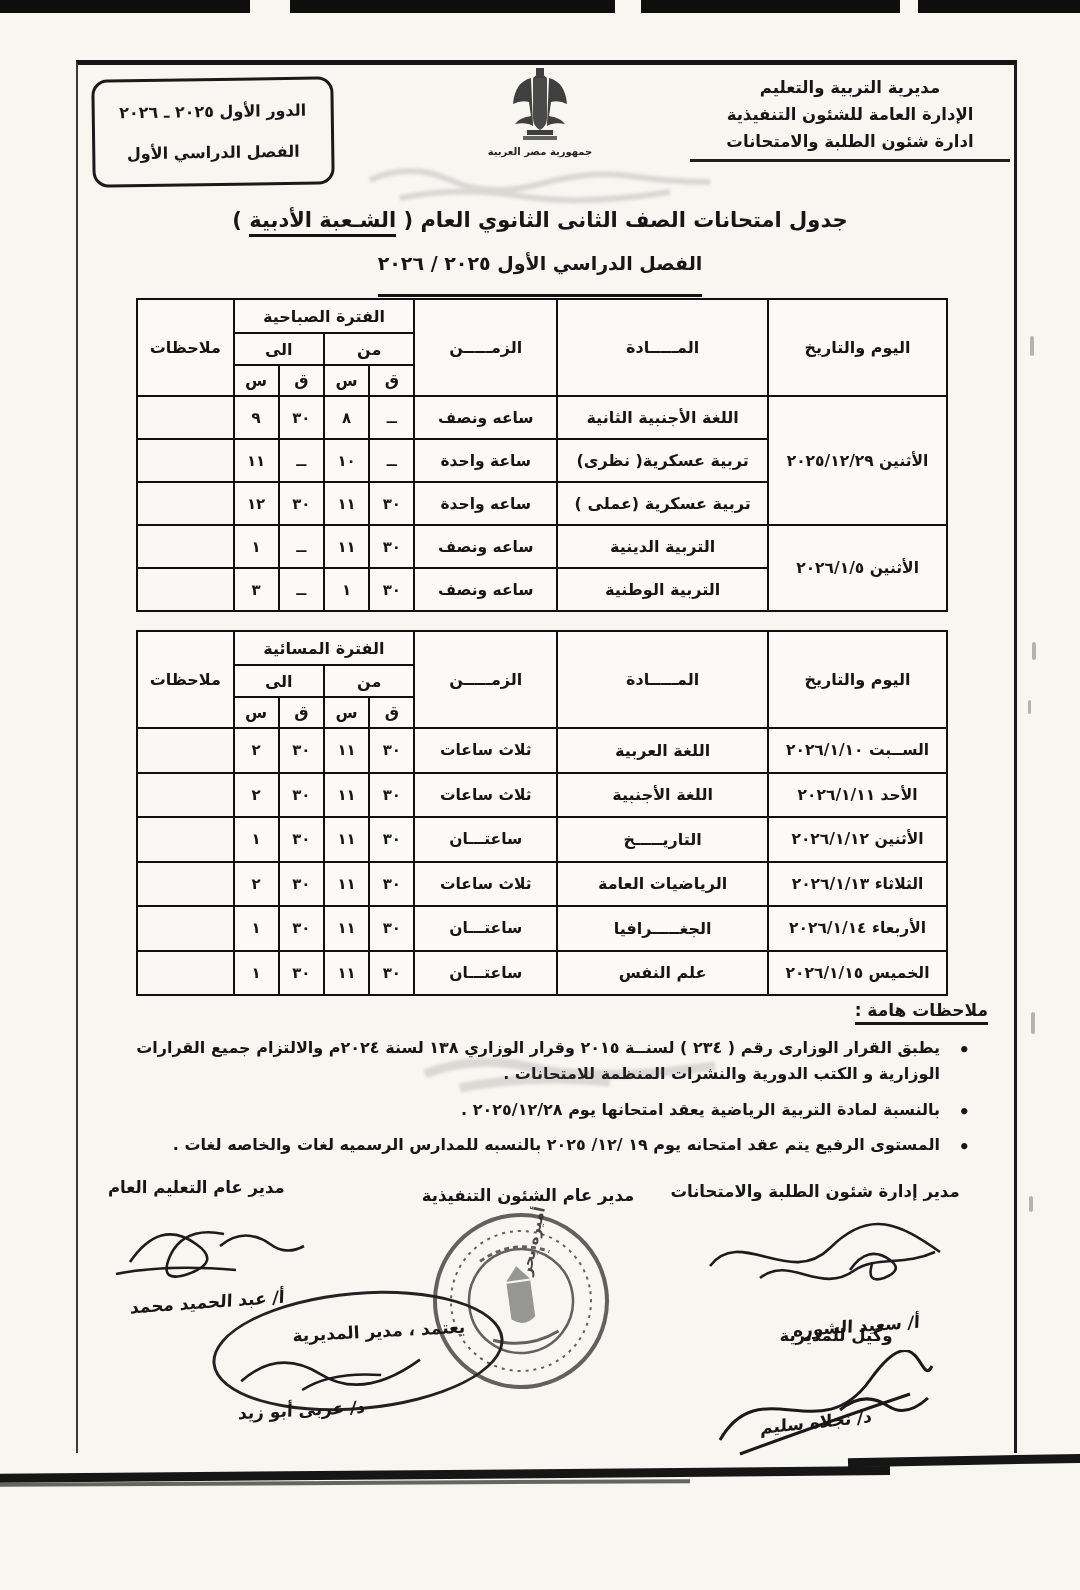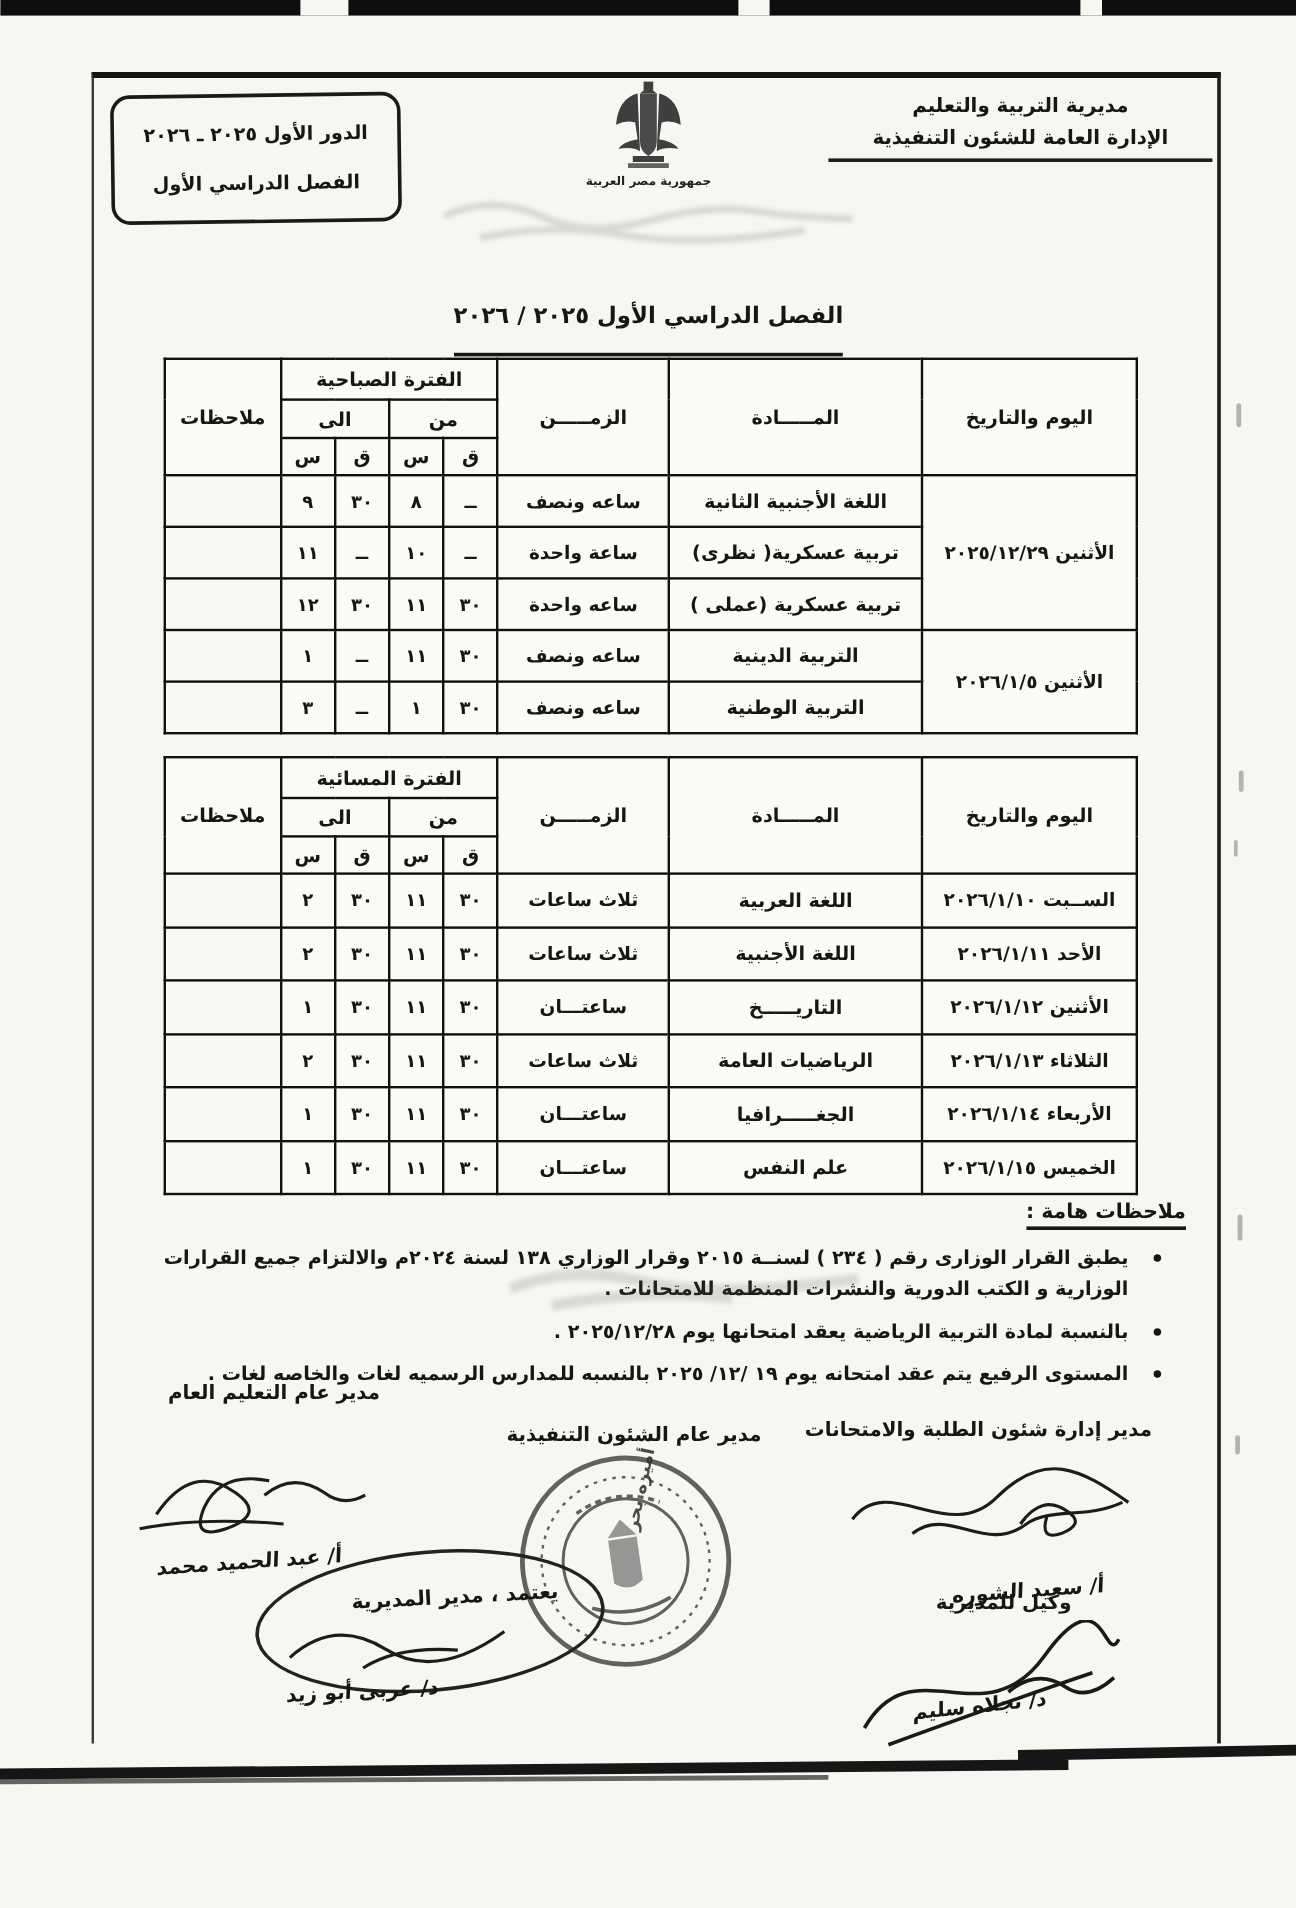--- a/index.html
+++ b/index.html
@@ -84,20 +84,21 @@
   <div class="frame"></div>
 
   <div class="corner-box">
     <div>الدور الأول ٢٠٢٥ ـ ٢٠٢٦</div>
     <div>الفصل الدراسي الأول</div>
   </div>
 
   <div class="hdr-right">
     <div>مديرية التربية والتعليم</div>
     <div>الإدارة العامة للشئون التنفيذية</div>
+    <div>ادارة شئون الطلبة والامتحانات</div>
   </div>
 
   <div class="emblem">
     <svg width="74" height="78" viewBox="0 0 74 78">
       <g fill="#3f3f3f">
         <rect x="33" y="2" width="8" height="7"></rect>
         <path d="M37 6 L30 12 L44 12 Z"></path>
         <path d="M28 12 Q12 16 10 38 Q18 34 26 36 L28 50 Q16 52 12 58 Q24 56 30 60 Z"></path>
         <path d="M46 12 Q62 16 64 38 Q56 34 48 36 L46 50 Q58 52 62 58 Q50 56 44 60 Z"></path>
         <path d="M30 12 h14 v40 q0 8 -7 12 q-7 -4 -7 -12 Z" fill="#4a4a4a"></path>
@@ -108,20 +109,23 @@
     <div class="emblem-caption">جمهورية مصر العربية</div>
   </div>
 
   <svg class="smudge" style="left:360px;top:150px;" width="360" height="60" viewBox="0 0 360 60">
     <g stroke="#6b6b6b" stroke-width="6" fill="none" opacity=".7">
       <path d="M10 30 q40 -18 80 0 t90 4 t90 -8 t80 6"></path>
       <path d="M40 48 q60 -12 120 -2 t150 -4"></path>
     </g>
   </svg>
 
+  <div class="title-line">
+    <span>جدول امتحانات الصف الثانى الثانوي العام ( </span><span class="title-em">الشـعبة الأدبية</span><span> )</span>
+  </div>
   <div class="subtitle-line">
     <span>الفصل الدراسي الأول ٢٠٢٥ / ٢٠٢٦</span>
   </div>
 
   <table class="sched" id="t-morning">
     <colgroup>
       <col style="width:178px">
         <col style="width:210px">
         <col style="width:142px">
       <col style="width:45px">
@@ -328,21 +332,21 @@
         <circle cx="93" cy="93" r="70" stroke-width="2" stroke-dasharray="3 5"></circle>
         <circle cx="93" cy="93" r="52" stroke-width="2.5"></circle>
         <path d="M93 58 l-12 14 h24 Z M81 74 h24 v36 q-12 10 -24 0 Z" fill="#4a4a4a" stroke="none" opacity=".7"></path>
         <path d="M60 128 q33 14 66 0" stroke-width="3"></path>
         <path d="M58 48 q35 -18 70 0" stroke-width="3" stroke-dasharray="5 4"></path>
       </g>
     </svg>
   </div>
   <div class="hand-vert">أميره بحر</div>
 
-  <div class="sig-title" style="left:108px;top:1151px;width:240px;text-align:center;">مدير عام التعليم العام</div>
+  <div class="sig-title" style="left:108px;top:1178px;width:240px;text-align:left;">مدير عام التعليم العام</div>
   <svg class="sig-svg" style="left:110px;top:1212px;" width="200" height="80" viewBox="0 0 200 80">
     <g stroke="#1c1c1c" stroke-width="2.6" fill="none">
       <path d="M20 50 q 30 -44 66 -18 q 26 18 -8 30 q -30 10 -18 -18 q 14 -30 54 -22"></path>
       <path d="M110 34 q 24 -20 50 -2 q 16 12 34 2"></path>
       <path d="M6 62 q 50 -10 120 -4"></path>
     </g>
   </svg>
   <div class="sig-name" style="left:130px;top:1292px;">أ/ عبد الحميد محمد</div>
 
   <div class="sig-title" style="left:756px;top:1326px;width:160px;text-align:center;">وكيل للمديرية</div>

